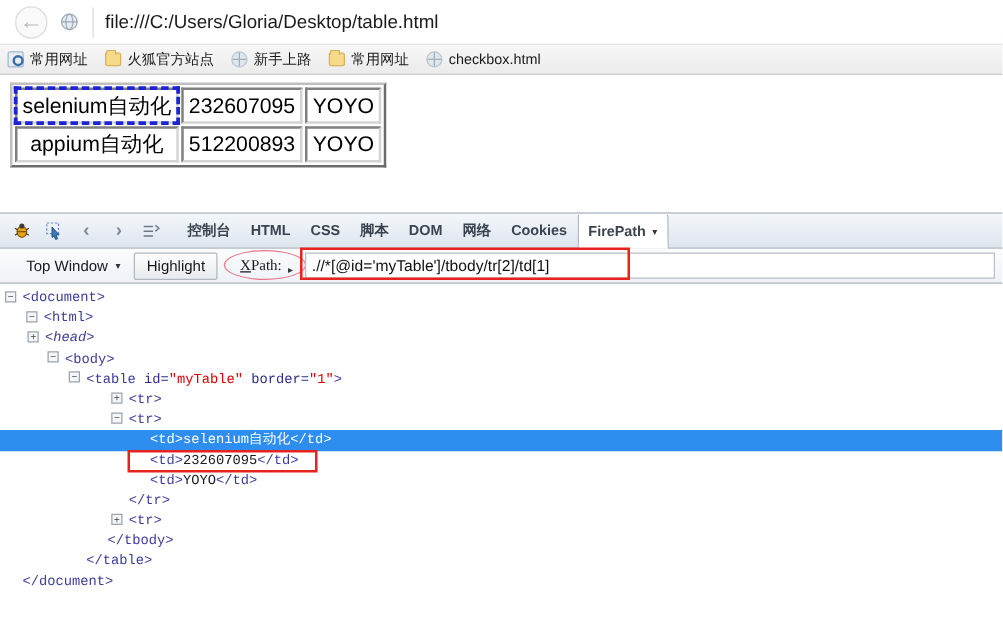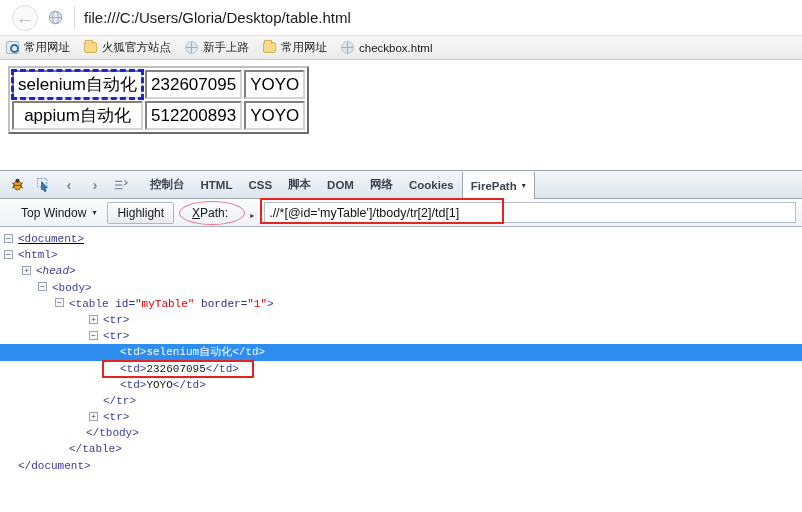--- a/index.html
+++ b/index.html
@@ -191,22 +191,23 @@
     font-size: 12px;
     border: 1px solid #b0b8c0;
     background: linear-gradient(#fdfdfd,#e8ebef);
     border-radius: 2px;
     color:#15181c;
     margin-left: 4px;
   }
   #xpath-label-wrap {
     position: relative;
     margin: 0 4px 0 12px;
-    display:flex; align-items:flex-end; gap:22px;
+    display:flex; align-items:flex-end; gap:5px;
     padding: 1px 6px;
+    font-family: Liberation Serif, serif;
   }
   #xpath-label { font-size:12px; color:#15181c; }
   #xpath-label u { text-decoration: underline; }
   #xpath-ellipse {
     position:absolute; left:-7px; top:-4px;
     width: 66px; height: 24px;
     border: 1.6px solid #e8768c;
     border-radius: 50%;
     pointer-events:none;
   }
@@ -406,22 +407,22 @@
     </div>
 
     <div id="xpath-input-box">
       <div id="xpath-redbox"></div>
       <input id="xpath-input" type="text" value=".//*[@id='myTable']/tbody/tr[2]/td[1]" style="">
     </div>
   </div>
 
   <div id="dom-tree">
     <div id="tree-rows">
-        <div class="node-row" style="padding-left: 4px; text-decoration: underline;"><span class="twisty">−</span><span class="tag">&lt;document&gt;</span></div>
-        <div class="node-row" style="padding-left: 4px;"><span class="twisty">−</span><span class="tag">&lt;html&gt;</span></div>
+        <div class="node-row" style="padding-left: 4px;"><span class="twisty">−</span><span class="tag">&lt;document&gt;</span></div>
+        <div class="node-row" style="padding-left: 21px;"><span class="twisty">−</span><span class="tag">&lt;html&gt;</span></div>
         <div class="node-row" style="padding-left: 22px; font-style: italic;"><span class="twisty">+</span><span class="tag">&lt;head&gt;</span></div>
         <div class="node-row" style="padding-left: 38px;"><span class="twisty">−</span><span class="tag">&lt;body&gt;</span></div>
         <div class="node-row" style="padding-left: 55px;"><span class="twisty">−</span><span class="tag">&lt;table</span><span class="attr-name">  id=</span><span class="attr-val">"myTable"</span><span class="attr-name">  border=</span><span class="attr-val">"1"</span><span class="tag">&gt;</span></div>
         <div class="node-row" style="padding-left: 89px;"><span class="twisty">+</span><span class="tag">&lt;tr&gt;</span></div>
         <div class="node-row" style="padding-left: 89px;"><span class="twisty">−</span><span class="tag">&lt;tr&gt;</span></div>
         <div class="node-row selected" style="padding-left: 106px;"><span class="twisty none"></span><span class="tag">&lt;td&gt;</span><span class="txt">selenium自动化</span><span class="tag">&lt;/td&gt;</span></div>
         <div class="node-row" style="padding-left: 106px;"><span class="twisty none"></span><span class="tag">&lt;td&gt;</span><span class="txt">232607095</span><span class="tag">&lt;/td&gt;</span></div>
         <div class="node-row" style="padding-left: 106px;"><span class="twisty none"></span><span class="tag">&lt;td&gt;</span><span class="txt">YOYO</span><span class="tag">&lt;/td&gt;</span></div>
         <div class="node-row" style="padding-left: 89px;"><span class="twisty none"></span><span class="tag">&lt;/tr&gt;</span></div>
         <div class="node-row" style="padding-left: 89px;"><span class="twisty">+</span><span class="tag">&lt;tr&gt;</span></div>

